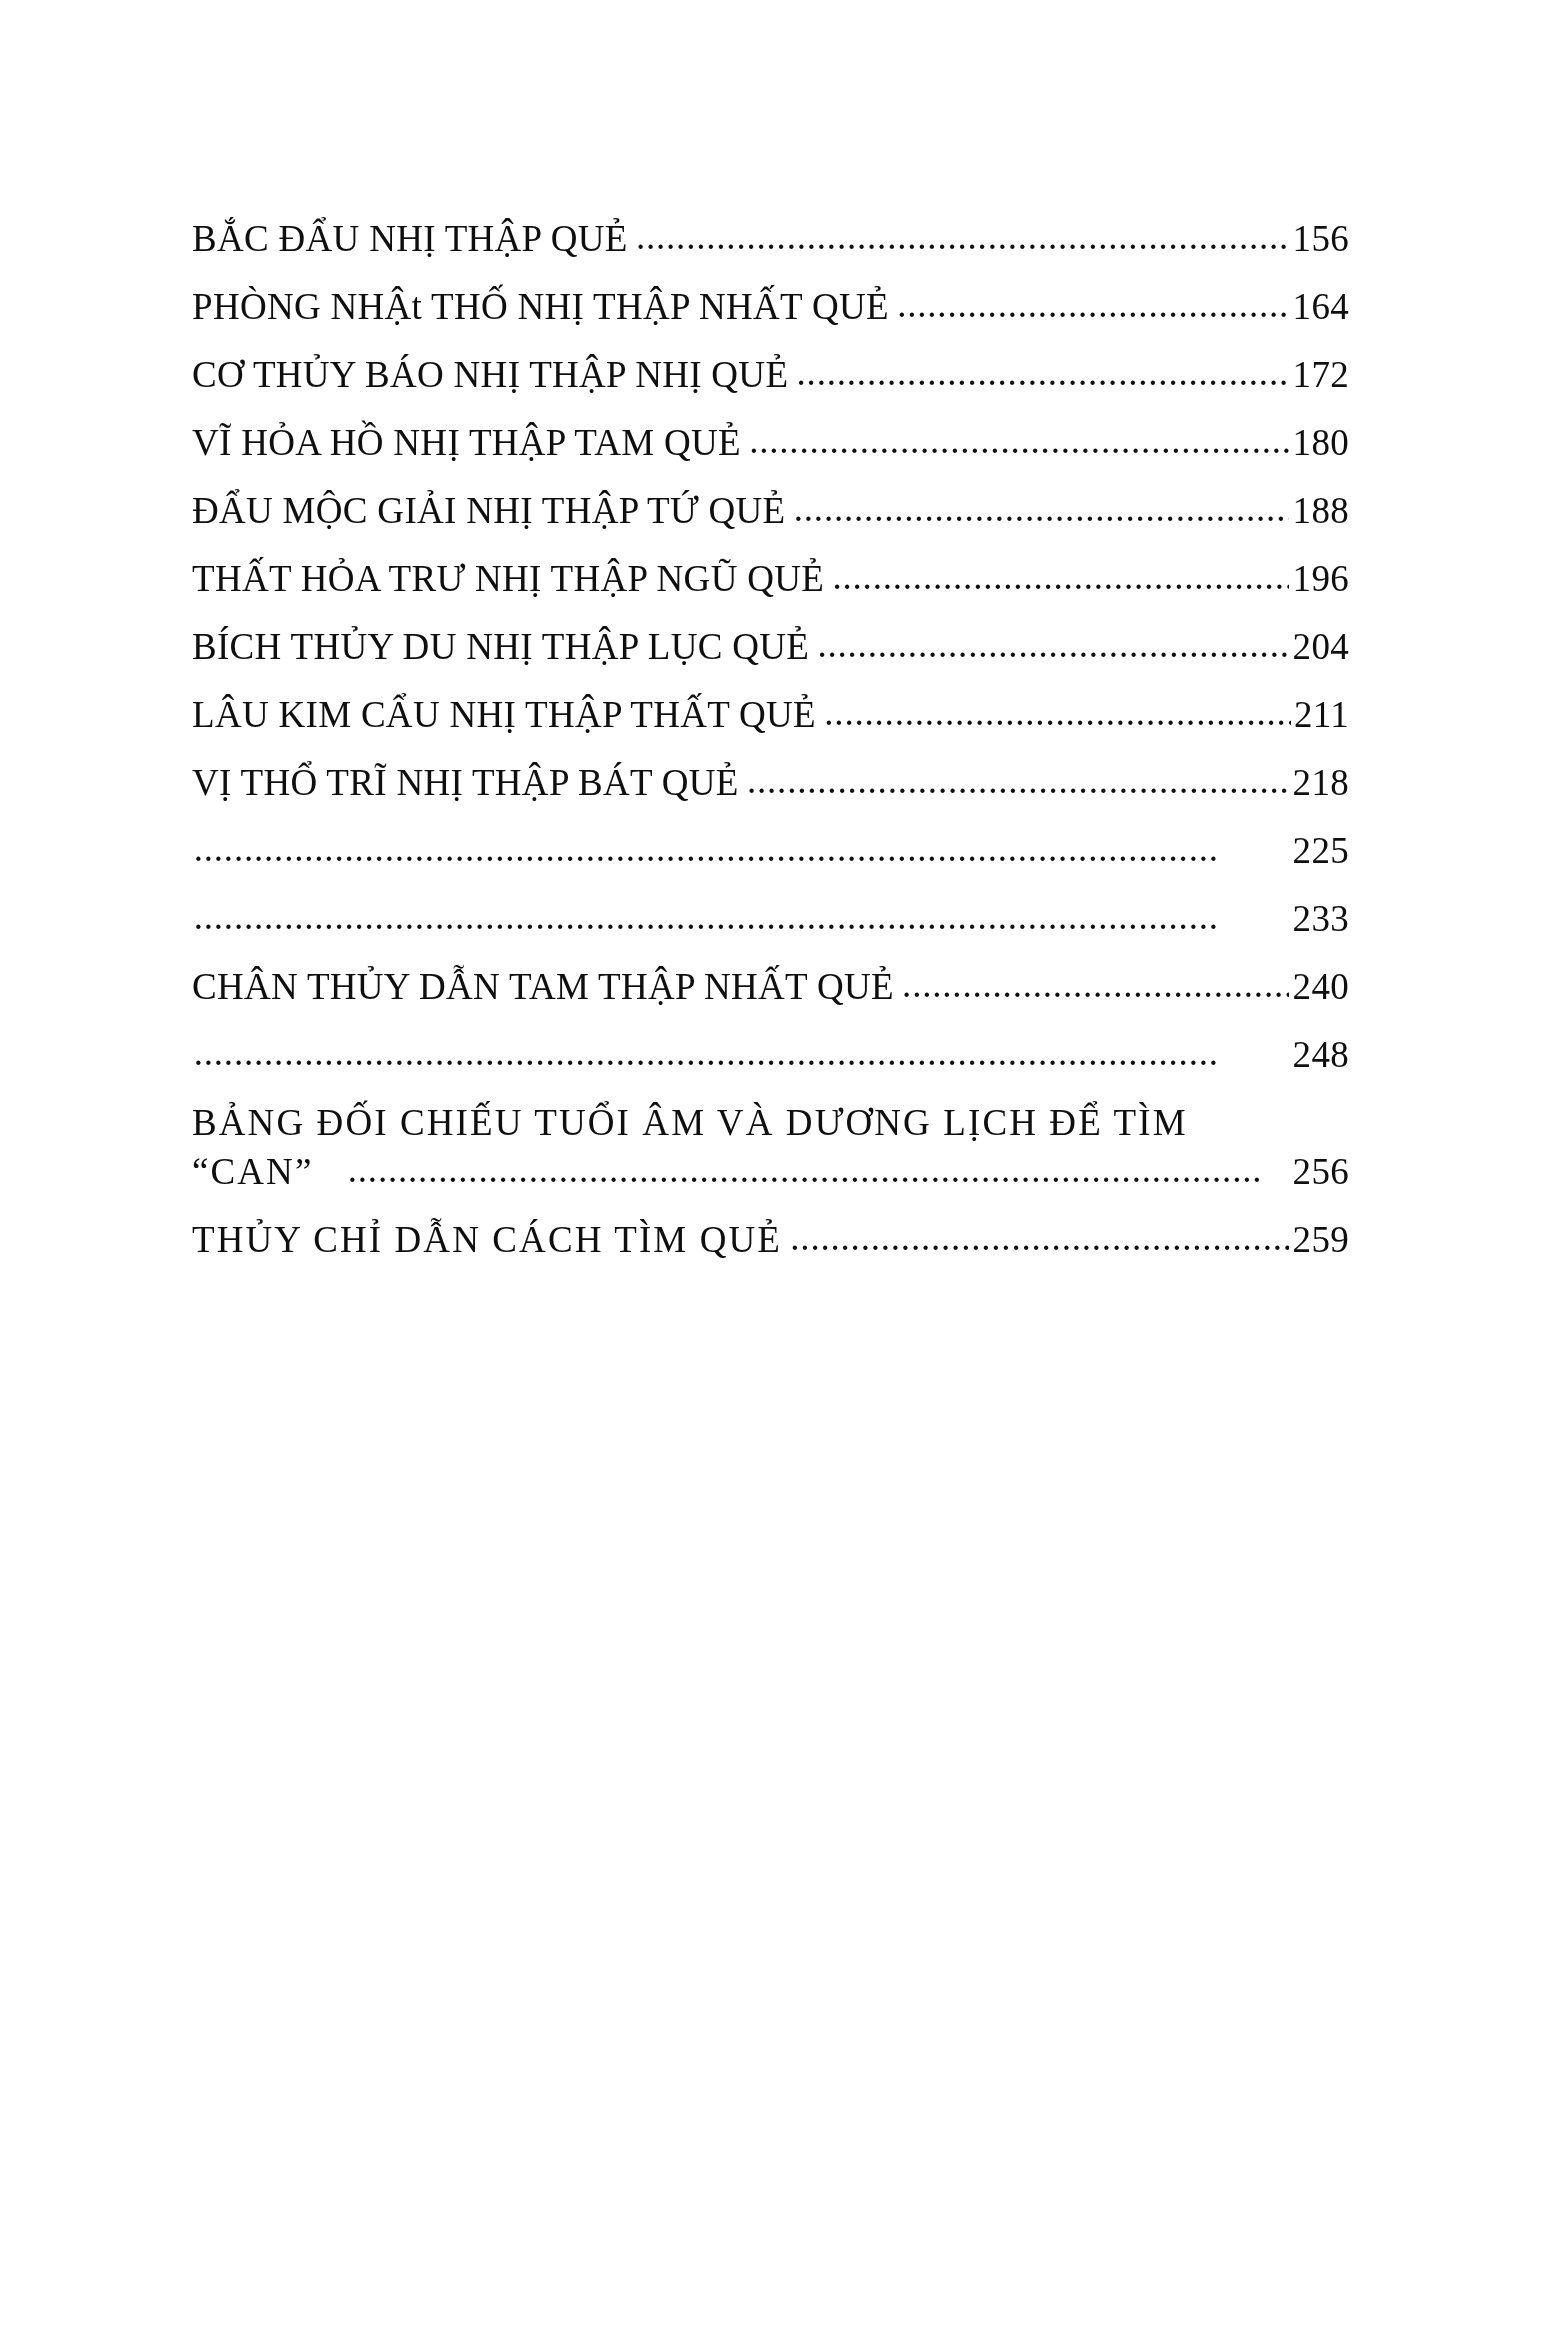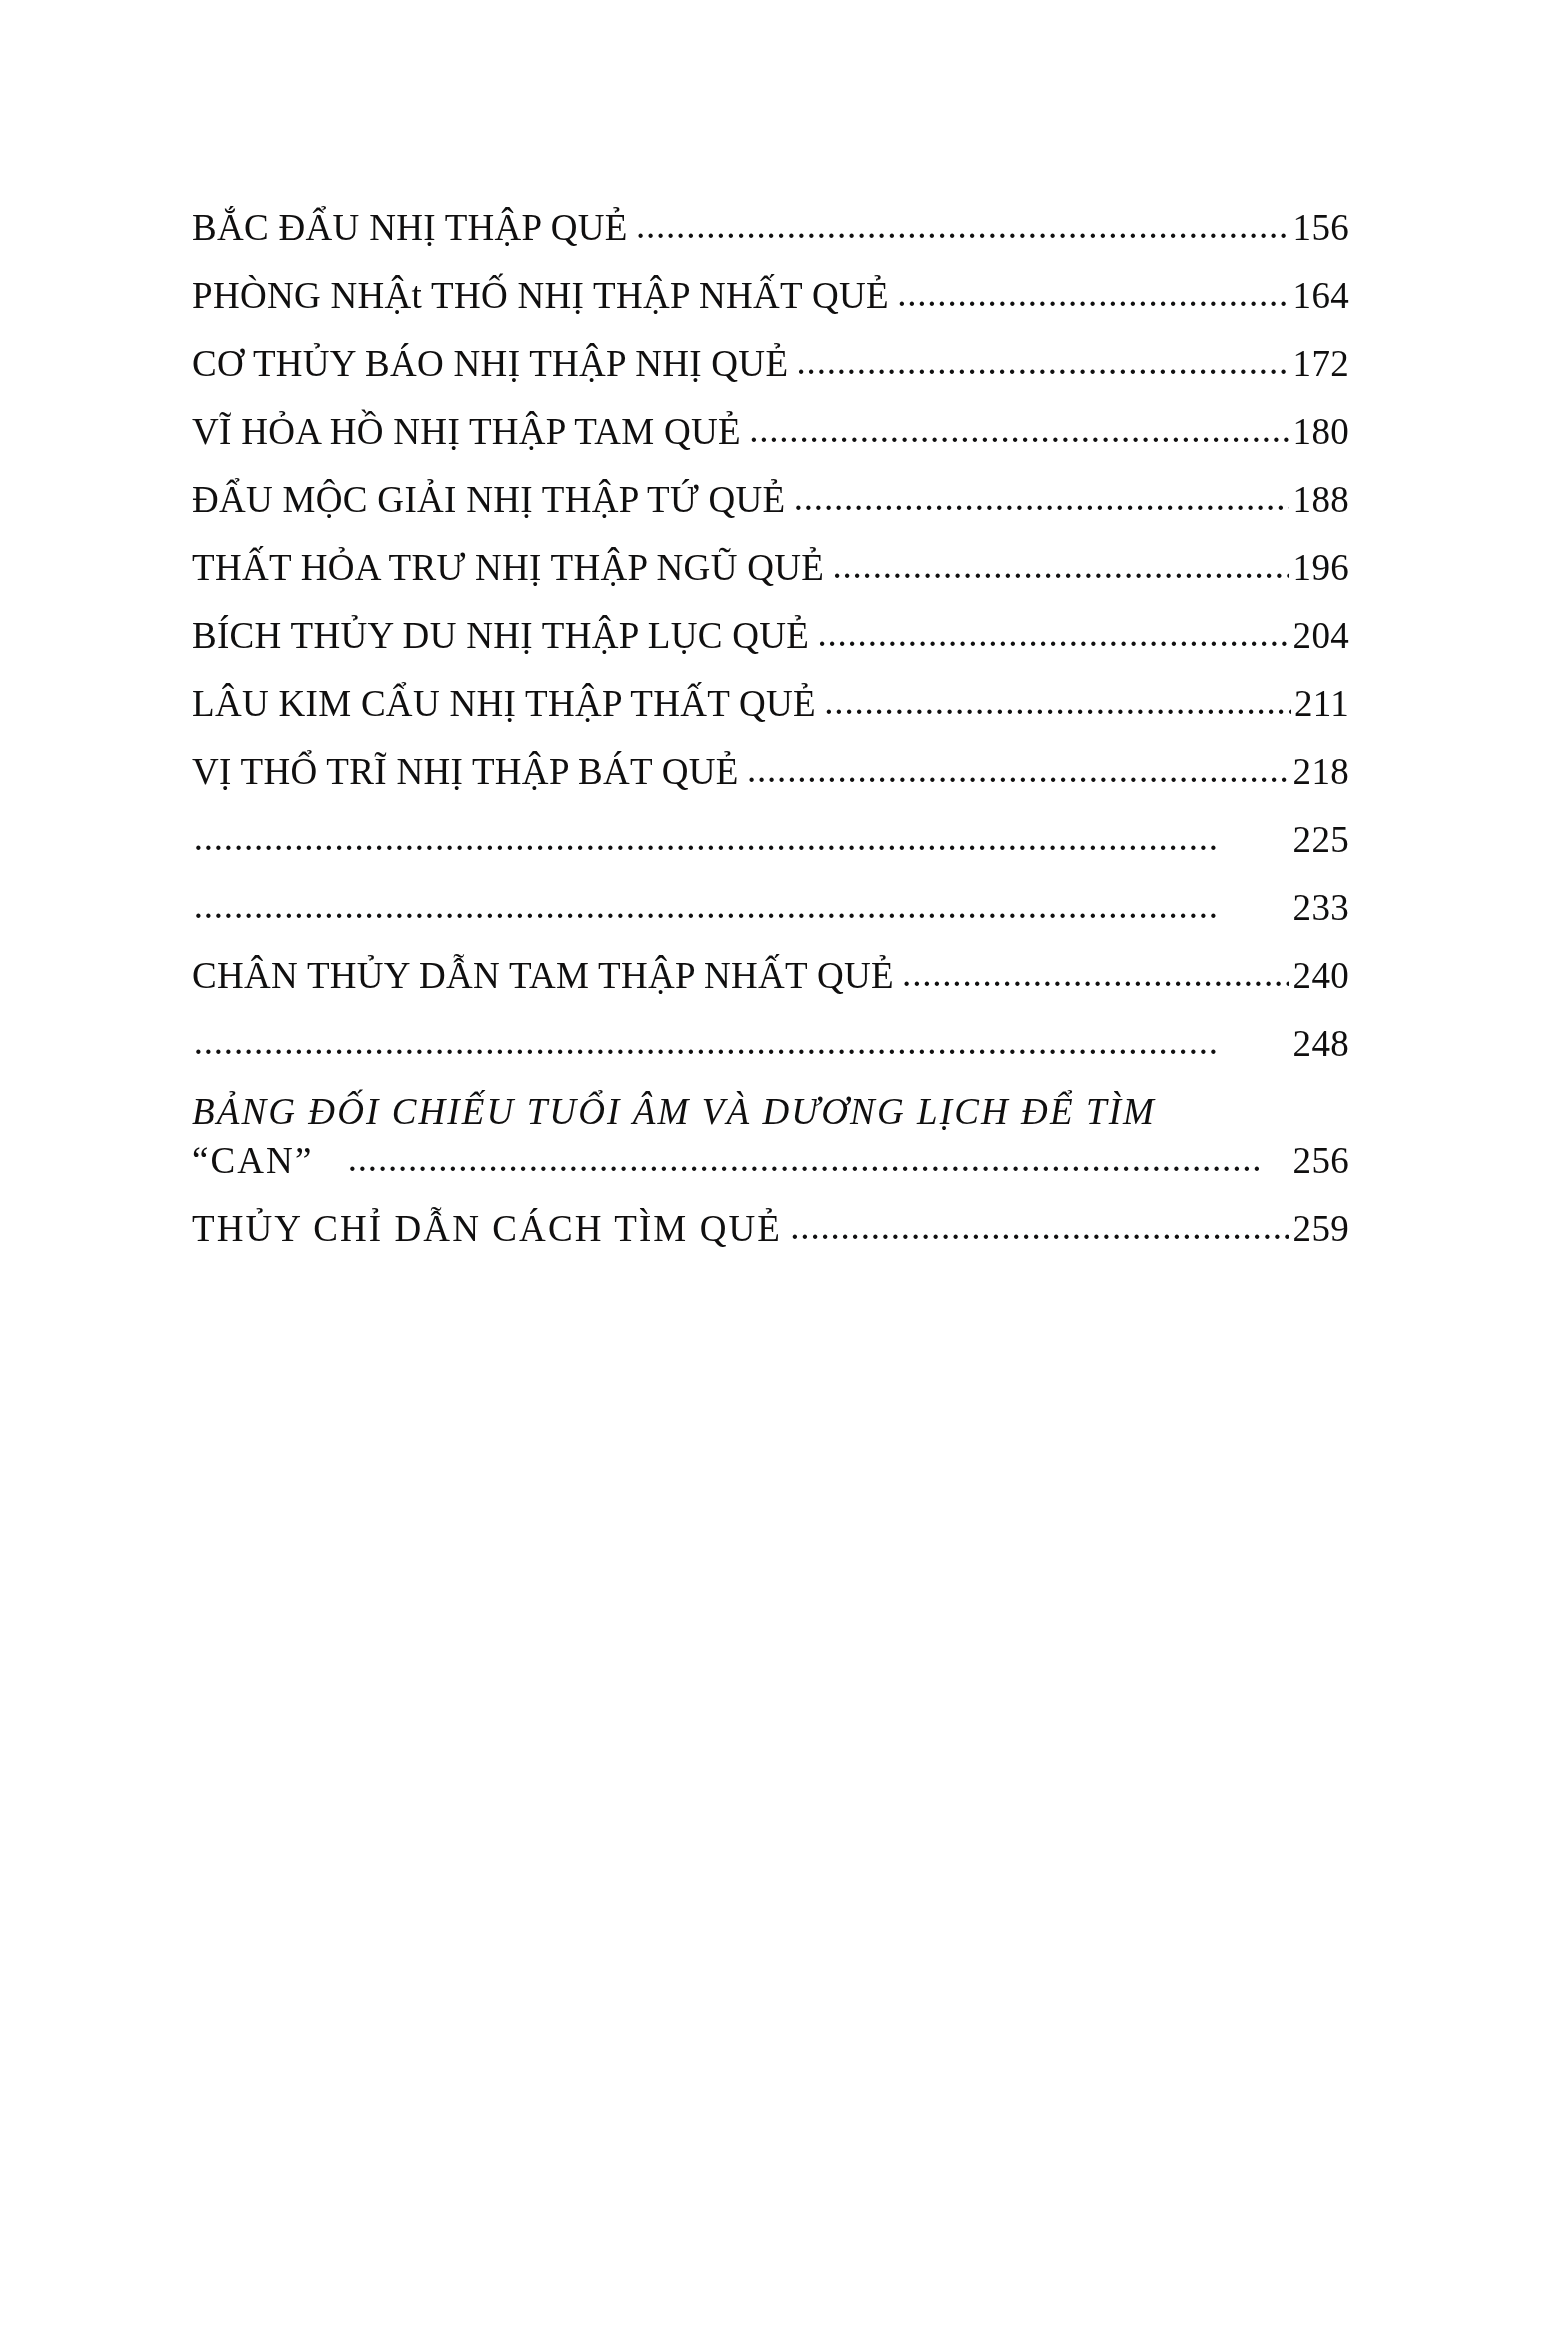--- a/index.html
+++ b/index.html
@@ -20,21 +20,21 @@
     position: absolute;
     left: 0;
     top: 0;
     width: 1561px;
     height: 2342px;
     background: #ffffff;
   }
   .toc {
     position: absolute;
     left: 192px;
-    top: 209px;
+    top: 220px;
     width: 1157px;
   }
   .toc-entry {
     display: flex;
     align-items: baseline;
     width: 100%;
     font-size: 37px;
     line-height: 1.0;
     letter-spacing: 0.3px;
     margin-bottom: 31px;
@@ -65,21 +65,20 @@
   
   .toc-entry.wrapped {
     display: block;
     margin-bottom: 31px;
   }
   .toc-entry.wrapped .line1 {
     display: block;
     white-space: nowrap;
     letter-spacing: 2.1px;
     width: 100%;
-    font-style: italic;
   }
   .toc-entry.wrapped .line2 {
     display: flex;
     align-items: baseline;
     width: 100%;
     margin-top: 11.6px;
     gap: 26px;
   }
   .toc-entry.wrapped .line2 .entry-title {
     letter-spacing: 2.1px;

